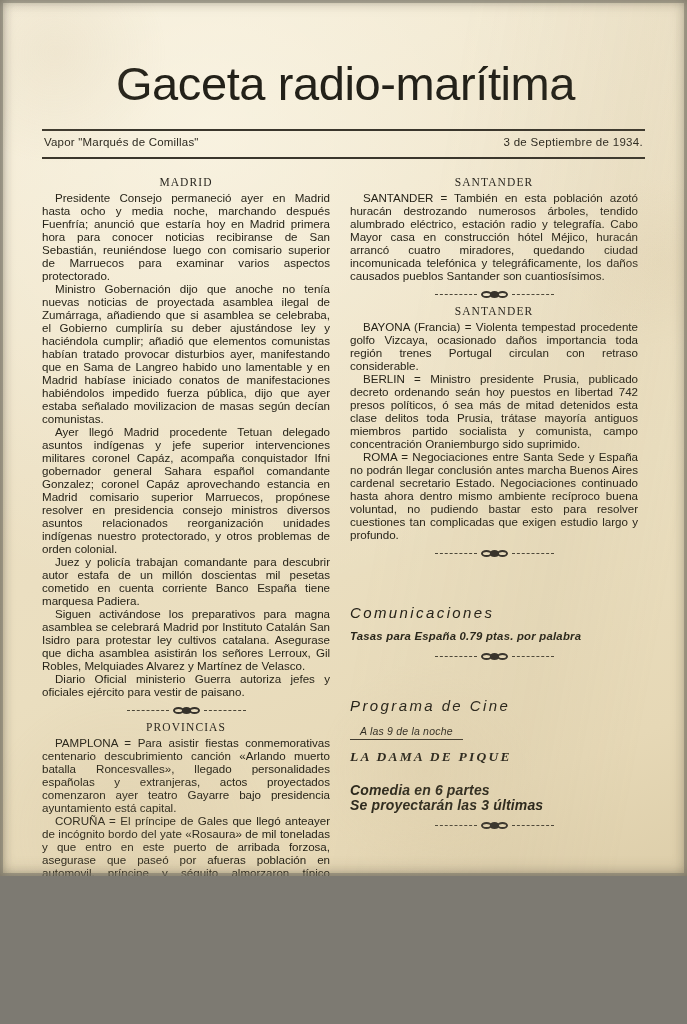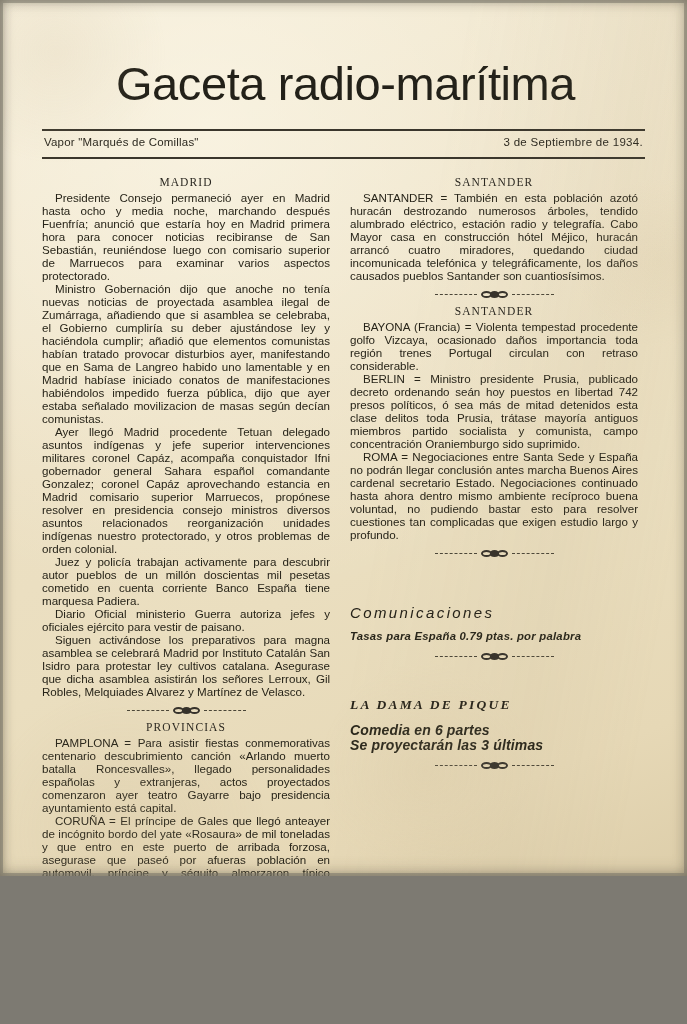--- a/index.html
+++ b/index.html
@@ -199,21 +199,21 @@
     letter-spacing: 0.2px;
   }
   .feature-sub-wrap { margin-bottom: 9px; }
 
   .film-title {
     font-family: "Liberation Serif", serif;
     font-weight: bold;
     font-size: 13.5px;
     letter-spacing: 2.2px;
     color: #242118;
-    margin-bottom: 10px;
+    margin-bottom: 18px;
   }
   .film-meta {
     font-family: "Liberation Sans", sans-serif;
     font-weight: bold;
     font-size: 14px;
     color: #272419;
     line-height: 15px;
     letter-spacing: 0.15px;
   }
 
@@ -253,23 +253,23 @@
     <div class="rule-bottom"></div>
 
     <div class="columns">
 
       <div class="col">
 
         <div class="sec-head">MADRID</div>
         <p class="body">Presidente Consejo permaneció ayer en Madrid hasta ocho y media noche, marchando después Fuenfría; anunció que estaría hoy en Madrid primera hora para conocer noticias recibiranse de San Sebastián, reuniéndose luego con comisario superior de Marruecos para examinar varios aspectos protectorado.</p>
         <p class="body">Ministro Gobernación dijo que anoche no tenía nuevas noticias de proyectada asamblea ilegal de Zumárraga, añadiendo que si asamblea se celebraba, el Gobierno cumpliría su deber ajustándose ley y haciéndola cumplir; añadió que elementos comunistas habían tratado provocar disturbios ayer, manifestando que en Sama de Langreo habido uno lamentable y en Madrid habíase iniciado conatos de manifestaciones habiéndolos impedido fuerza pública, dijo que ayer estaba señalado movilizacion de masas según decían comunistas.</p>
         <p class="body">Ayer llegó Madrid procedente Tetuan delegado asuntos indígenas y jefe superior intervenciones militares coronel Capáz, acompaña conquistador Ifni gobernador general Sahara español comandante Gonzalez; coronel Capáz aprovechando estancia en Madrid comisario superior Marruecos, propónese resolver en presidencia consejo ministros diversos asuntos relacionados reorganización unidades indígenas nuestro protectorado, y otros problemas de orden colonial.</p>
-        <p class="body">Juez y policía trabajan activamente para descubrir autor pueblos de un millón doscientas mil pesetas cometido en cuenta corriente Banco España tiene marquesa Padiera.</p>
+        <p class="body">Juez y policía trabajan comandante para descubrir autor estafa de un millón doscientas mil pesetas cometido en cuenta corriente Banco España tiene marquesa Padiera.</p>
+        <p class="body">Siguen activándose los preparativos para magna asamblea se celebrará Madrid por Instituto Catalán San Isidro para protestar ley cultivos catalana. Asegurase que dicha asamblea asistirán los señores Lerroux, Gil Robles, Melquiades Alvarez y Martínez de Velasco.</p>
         <p class="body">Diario Oficial ministerio Guerra autoriza jefes y oficiales ejército para vestir de paisano.</p>
-        <p class="body">Siguen activándose los preparativos para magna asamblea se celebrará Madrid por Instituto Catalán San Isidro para protestar ley cultivos catalana. Asegurase que dicha asamblea asistirán los señores Lerroux, Gil Robles, Melquiades Alvarez y Martínez de Velasco.</p>
 
         <div class="divider">
           <span class="dash"></span>
           <span class="chain">
             <span class="link"></span>
             <span class="link solid"></span>
             <span class="link"></span>
           </span>
           <span class="dash"></span>
         </div>
@@ -323,20 +323,24 @@
             <span class="link"></span>
             <span class="link solid"></span>
             <span class="link"></span>
           </span>
           <span class="dash"></span>
         </div>
 
         <div class="spacer-md"></div>
 
         <div class="feature">
+          <div class="feature-title">Programa de Cine</div>
+          <div class="feature-sub-wrap">
+            <span class="underlined">A  las 9 de la noche</span>
+          </div>
           <div class="film-title">LA DAMA DE PIQUE</div>
           <div class="film-meta">Comedia en 6 partes</div>
           <div class="film-meta">Se proyectarán las 3 últimas</div>
         </div>
 
         <div class="divider">
           <span class="dash"></span>
           <span class="chain">
             <span class="link"></span>
             <span class="link solid"></span>

